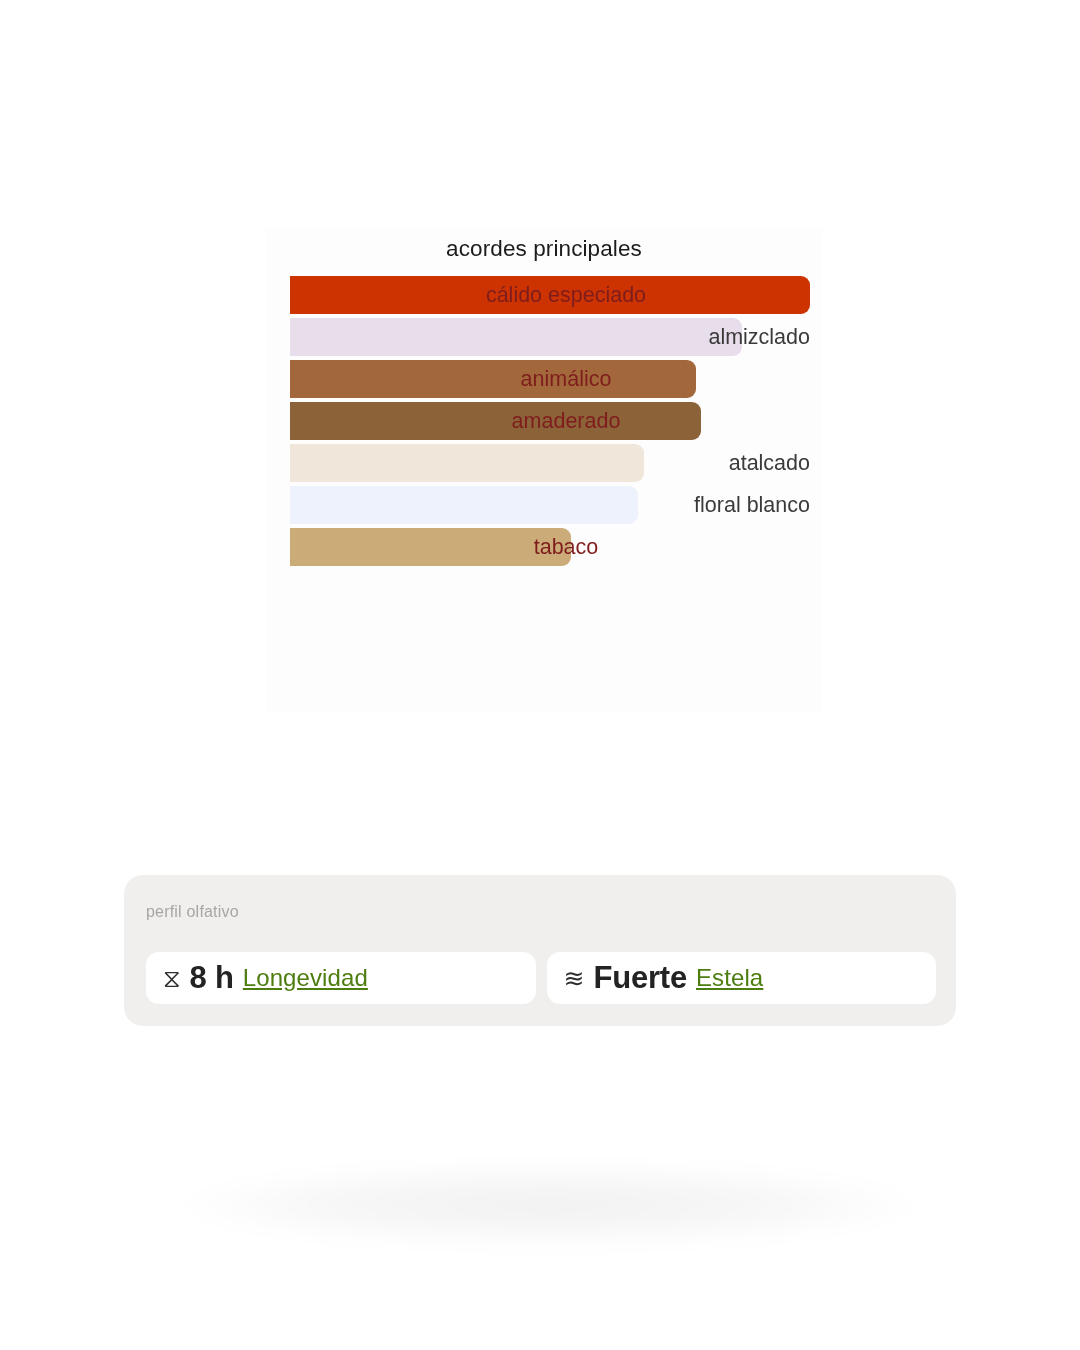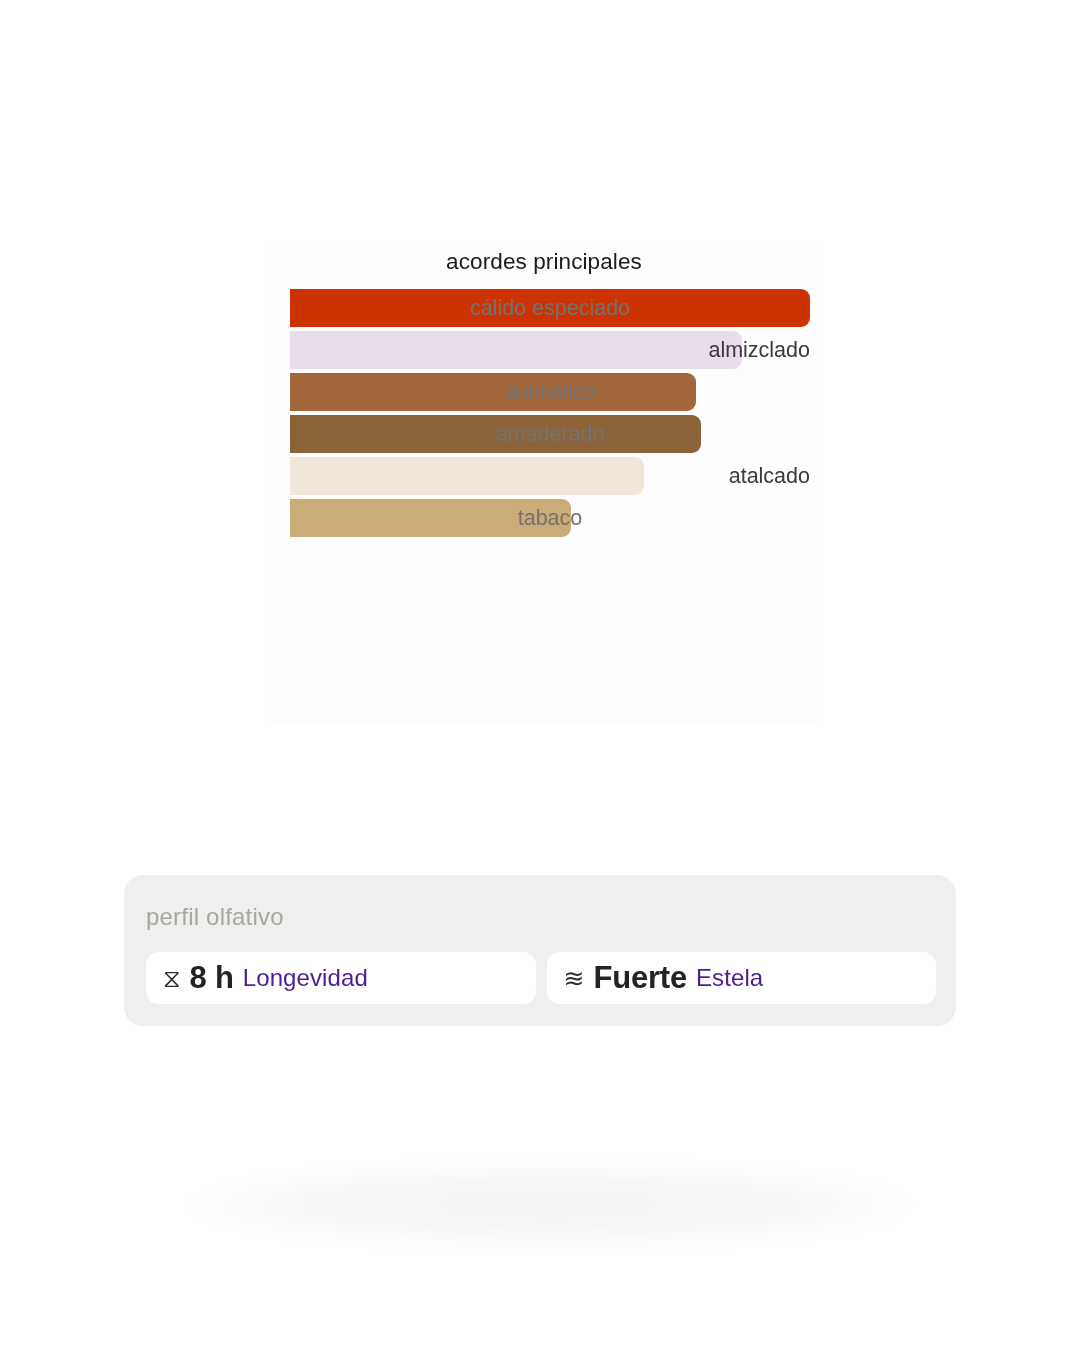--- a/index.html
+++ b/index.html
@@ -24,21 +24,21 @@
     height: 80px;
     border-radius: 50%;
     background: radial-gradient(ellipse at center, rgba(0,0,0,0.055) 0%, rgba(0,0,0,0.03) 45%, rgba(0,0,0,0.0) 72%);
     filter: blur(10px);
   }
 
   
   .chart-panel {
     position: absolute;
     left: 266px;
-    top: 241px;
+    top: 228px;
     width: 556px;
     height: 484px;
     background: #fdfdfd;
   }
   .chart-title {
     position: absolute;
     left: 0;
     top: 8px;
     width: 556px;
     text-align: center;
@@ -70,39 +70,39 @@
     left: 0;
     top: 0;
     height: 38px;
     line-height: 38px;
     width: 100%;
     text-align: center;
     font-size: 21.5px;
     white-space: nowrap;
     pointer-events: none;
   }
-  .bar-label.on-dark { color: #737373; }
+  .bar-label.on-dark { color: #7f1d1d; margin-left: 16px; }
   .bar-label.on-light { color: #3a3a3a; text-align: right; }
 
   
   .profile-card {
     position: absolute;
     left: 124px;
     top: 875px;
     width: 832px;
     height: 151px;
     background: #f0efed;
     border-radius: 19px;
     box-sizing: border-box;
   }
   .profile-heading {
     position: absolute;
     left: 22px;
     top: 28px;
-    font-size: 24px;
+    font-size: 16px;
     color: #a8a6a3;
     letter-spacing: 0.2px;
   }
   .pill-row {
     position: absolute;
     left: 22px;
     top: 77px;
     width: 790px;
     display: flex;
     gap: 11px;
@@ -125,22 +125,23 @@
     display: inline-block;
   }
   .pill-value {
     font-size: 31px;
     font-weight: bold;
     color: #232323;
     letter-spacing: -0.2px;
   }
   .pill-caption {
     font-size: 24px;
-    color: #4c1d95;
+    color: #4d7c0f;
     letter-spacing: 0.1px;
+    text-decoration: underline;
   }
 </style>
 </head>
 <body>
 
 <div class="page-shadow"></div>
 
 <section class="chart-panel">
   <div class="chart-title">acordes principales</div>
 
@@ -159,20 +160,24 @@
       </div>
       <div class="bar-row">
         <div class="bar-fill" style="width: 79%; background: rgb(140, 98, 57);"></div>
         <div class="bar-label on-dark">amaderado</div>
       </div>
       <div class="bar-row">
         <div class="bar-fill" style="width: 68%; background: rgb(241, 230, 218);"></div>
         <div class="bar-label on-light">atalcado</div>
       </div>
       <div class="bar-row">
+        <div class="bar-fill" style="width: 67%; background: rgb(238, 242, 252);"></div>
+        <div class="bar-label on-light">floral blanco</div>
+      </div>
+      <div class="bar-row">
         <div class="bar-fill" style="width: 54%; background: rgb(203, 171, 119);"></div>
         <div class="bar-label on-dark">tabaco</div>
       </div>
     </div>
 </section>
 
 <section class="profile-card">
   <div class="profile-heading">perfil olfativo</div>
 
   <div class="pill-row">

